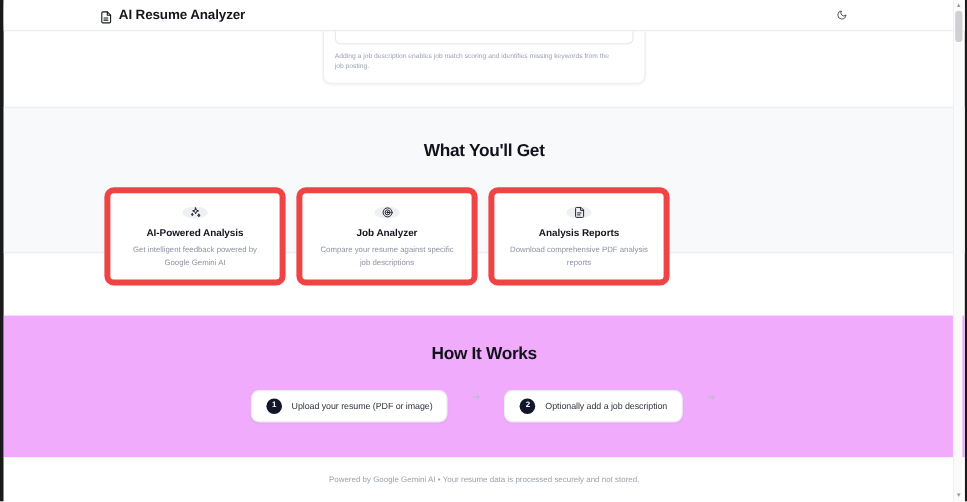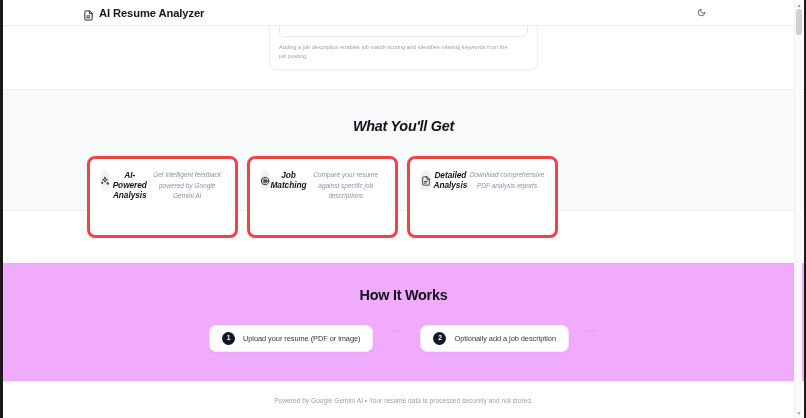--- a/index.html
+++ b/index.html
@@ -73,40 +73,39 @@
     max-width:232px;
   }
 
   
   .features-section {
     position:absolute; left:0; right:0; top:89px;
     height:122px;
     background:#f8f9fb;
     border-top:1px solid #eceef2;
     border-bottom:1px solid #eceef2;
-    font-style:italic;
   }
   .section-title {
     text-align:center;
     font-size:14.4px; font-weight:700;
     color:#11131a; letter-spacing:-0.25px;
   }
   .features-title { margin-top:28px; }
   .features-grid {
     position:absolute; left:84px; top:66px;
     width:633px;
     display:flex; gap:9px;
   }
   .feature-card {
     width:151px; height:82px;
     background:#ffffff;
-    border:3px solid #ef4444;
+    border:5px solid #ef4444;
     border-radius:8px;
     box-shadow:0 1px 2px rgba(16,20,35,0.035);
-    display:flex; flex-direction:row; align-items:flex-start;
+    display:flex; flex-direction:column; align-items:center;
     padding:11px 10px 9px;
   }
   .feature-icon-wrap {
     width:21px; height:21px; border-radius:50%;
     background:#eef0f4;
     display:flex; align-items:center; justify-content:center;
     margin-bottom:7px;
     color:#20232c;
   }
   .feature-icon-wrap svg { width:10px; height:10px; display:block; }
@@ -237,34 +236,34 @@
 
 
       <div class="feature-card">
         <span class="feature-icon-wrap">
           <svg viewBox="0 0 24 24" fill="none" stroke="currentColor" stroke-width="2" stroke-linecap="round" stroke-linejoin="round">
             <circle cx="12" cy="12" r="9"></circle>
             <circle cx="12" cy="12" r="5"></circle>
             <circle cx="12" cy="12" r="1.6" fill="currentColor"></circle>
           </svg>
         </span>
-        <div class="feature-title">Job Matching</div>
+        <div class="feature-title">Job Analyzer</div>
         <div class="feature-desc">Compare your resume against specific job descriptions</div>
       </div>
 
       <div class="feature-card">
         <span class="feature-icon-wrap">
           <svg viewBox="0 0 24 24" fill="none" stroke="currentColor" stroke-width="2" stroke-linecap="round" stroke-linejoin="round">
             <path d="M14 2H6a2 2 0 0 0-2 2v16a2 2 0 0 0 2 2h12a2 2 0 0 0 2-2V8z"></path>
             <polyline points="14 2 14 8 20 8"></polyline>
             <line x1="8" y1="13" x2="15" y2="13"></line>
             <line x1="8" y1="17" x2="13" y2="17"></line>
           </svg>
         </span>
-        <div class="feature-title">Detailed Analysis</div>
+        <div class="feature-title">Analysis Reports</div>
         <div class="feature-desc">Download comprehensive PDF analysis reports</div>
       </div>
 
     </div>
   </div>
 
   <div class="steps-section">
     <div class="section-title steps-title">How It Works</div>
 
     <div class="steps-row">

